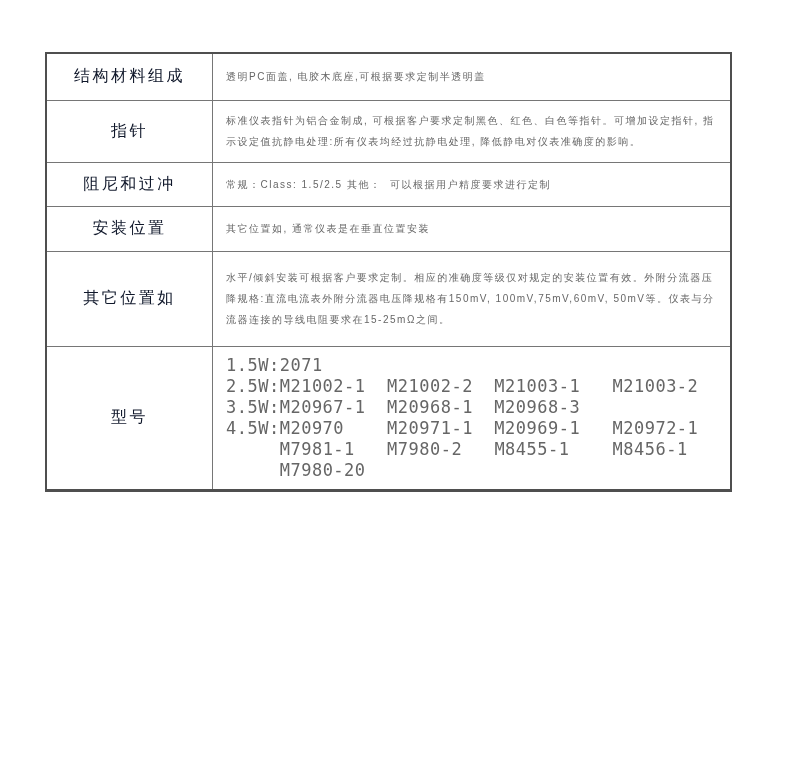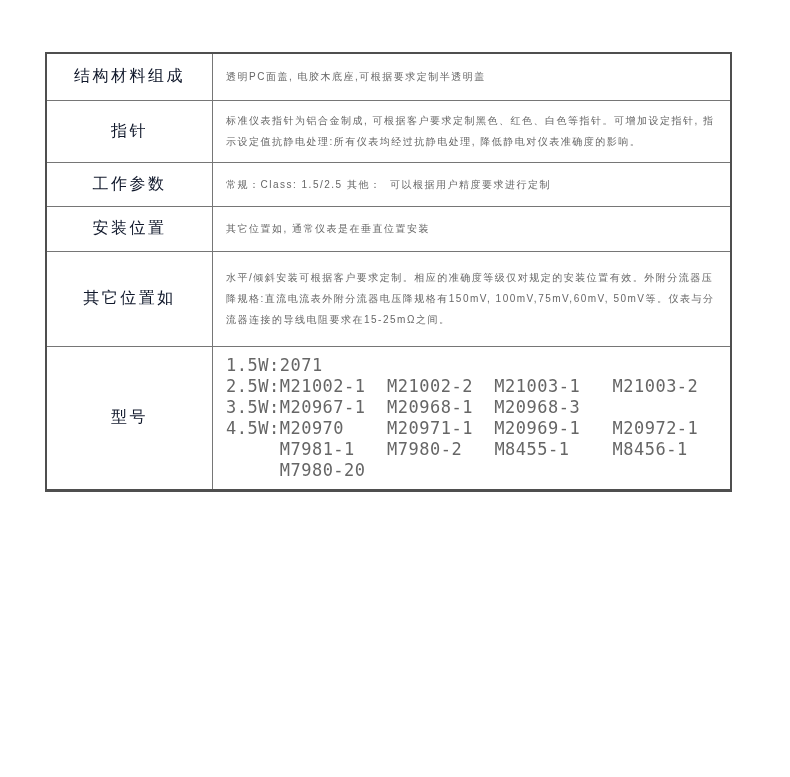--- a/index.html
+++ b/index.html
@@ -80,21 +80,21 @@
     <tbody>
       <tr class="r0">
         <td class="label">结构材料组成</td>
         <td class="content">透明PC面盖, 电胶木底座,可根据要求定制半透明盖</td>
       </tr>
       <tr class="r1">
         <td class="label">指针</td>
         <td class="content">标准仪表指针为铝合金制成, 可根据客户要求定制黑色、红色、白色等指针。可增加设定指针, 指示设定值抗静电处理:所有仪表均经过抗静电处理, 降低静电对仪表准确度的影响。</td>
       </tr>
       <tr class="r3">
-        <td class="label">工作参数</td>
+        <td class="label">阻尼和过冲</td>
         <td class="content">常规：Class: 1.5/2.5 其他：  可以根据用户精度要求进行定制</td>
       </tr>
       <tr class="r5">
         <td class="label">安装位置</td>
         <td class="content">其它位置如, 通常仪表是在垂直位置安装</td>
       </tr>
       <tr class="r6">
         <td class="label">其它位置如</td>
         <td class="content">水平/倾斜安装可根据客户要求定制。相应的准确度等级仅对规定的安装位置有效。外附分流器压降规格:直流电流表外附分流器电压降规格有150mV, 100mV,75mV,60mV, 50mV等。仪表与分流器连接的导线电阻要求在15-25mΩ之间。</td>
       </tr>

